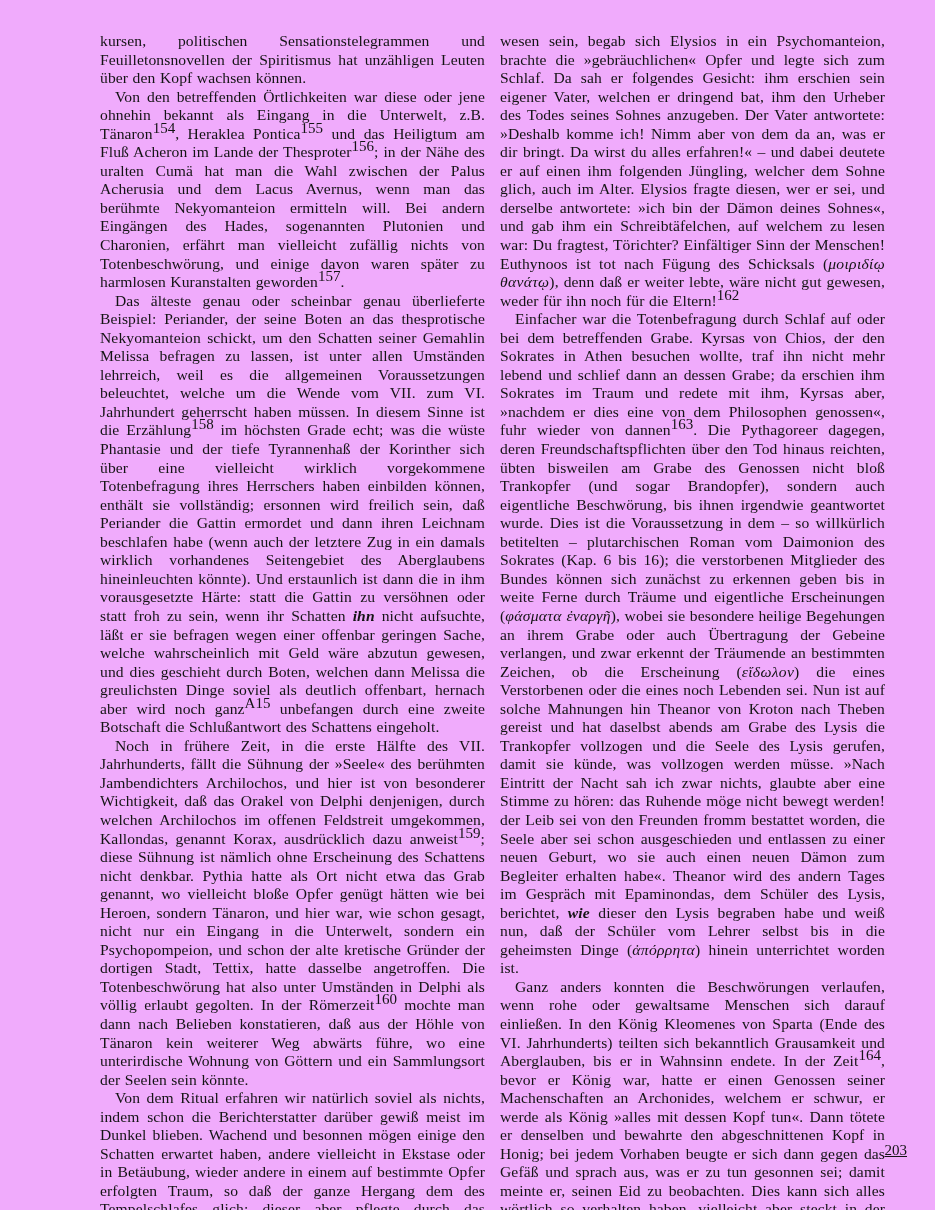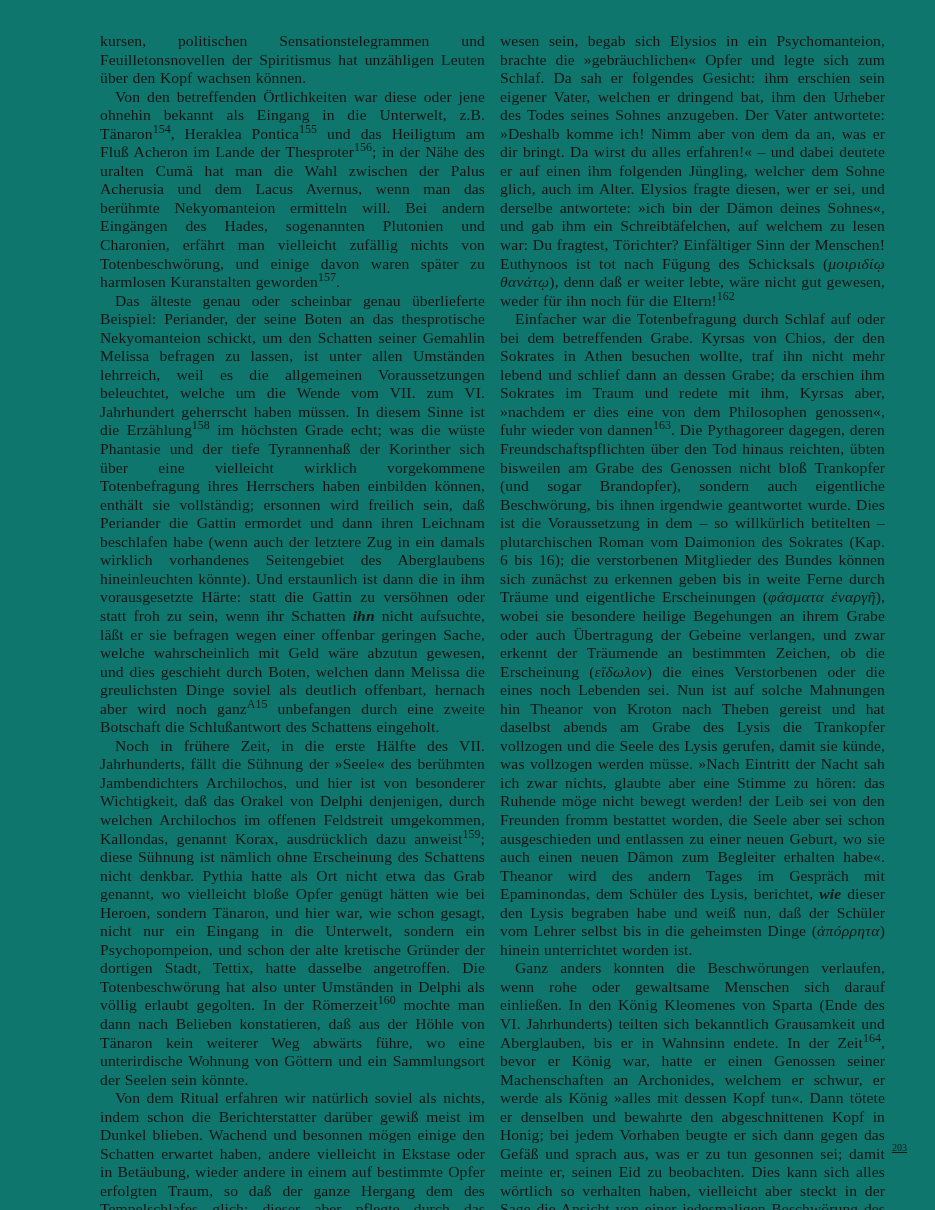--- a/index.html
+++ b/index.html
@@ -4,51 +4,51 @@
 <style>
   html,body{margin:0;padding:0;}
   body{
     width:935px;height:1210px;
     background:#ffffff;
     font-family:"Liberation Serif","DejaVu Serif",serif;
     color:#141414;
     position:relative;
     overflow:hidden;
   }
-  .page{position:absolute;inset:0;background:#0f766e;}
+  .page{position:absolute;inset:0;background:#f0abfc;}
   .columns{
     position:absolute;left:100px;top:32px;width:785px;
     display:flex;gap:15px;
   }
   .column{width:385px;}
   .para{
     margin:0;
     font-size:15.6px;
     line-height:18.55px;
     text-align:justify;
     letter-spacing:0.1px;
     word-spacing:0.5px;
     hyphens:none;
   }
   .para.indent{text-indent:15px;}
   sup.fn{
-    font-size:12px;
+    font-size:15px;
     line-height:0;
     vertical-align:super;
     letter-spacing:0;
   }
   em.ital{font-style:italic;font-weight:bold;}
   em.greek{font-style:italic;letter-spacing:0.3px;}
   .page-number{
     position:absolute;
     top:1142px;
     left:100px;
     width:807px;
     text-align:right;
-    font-size:10px;
+    font-size:15px;
     color:#141414;
     text-decoration:underline;
   }
 </style>
 </head>
 <body>
 
 <div class="page">
   <div class="columns">
     <div class="column">

